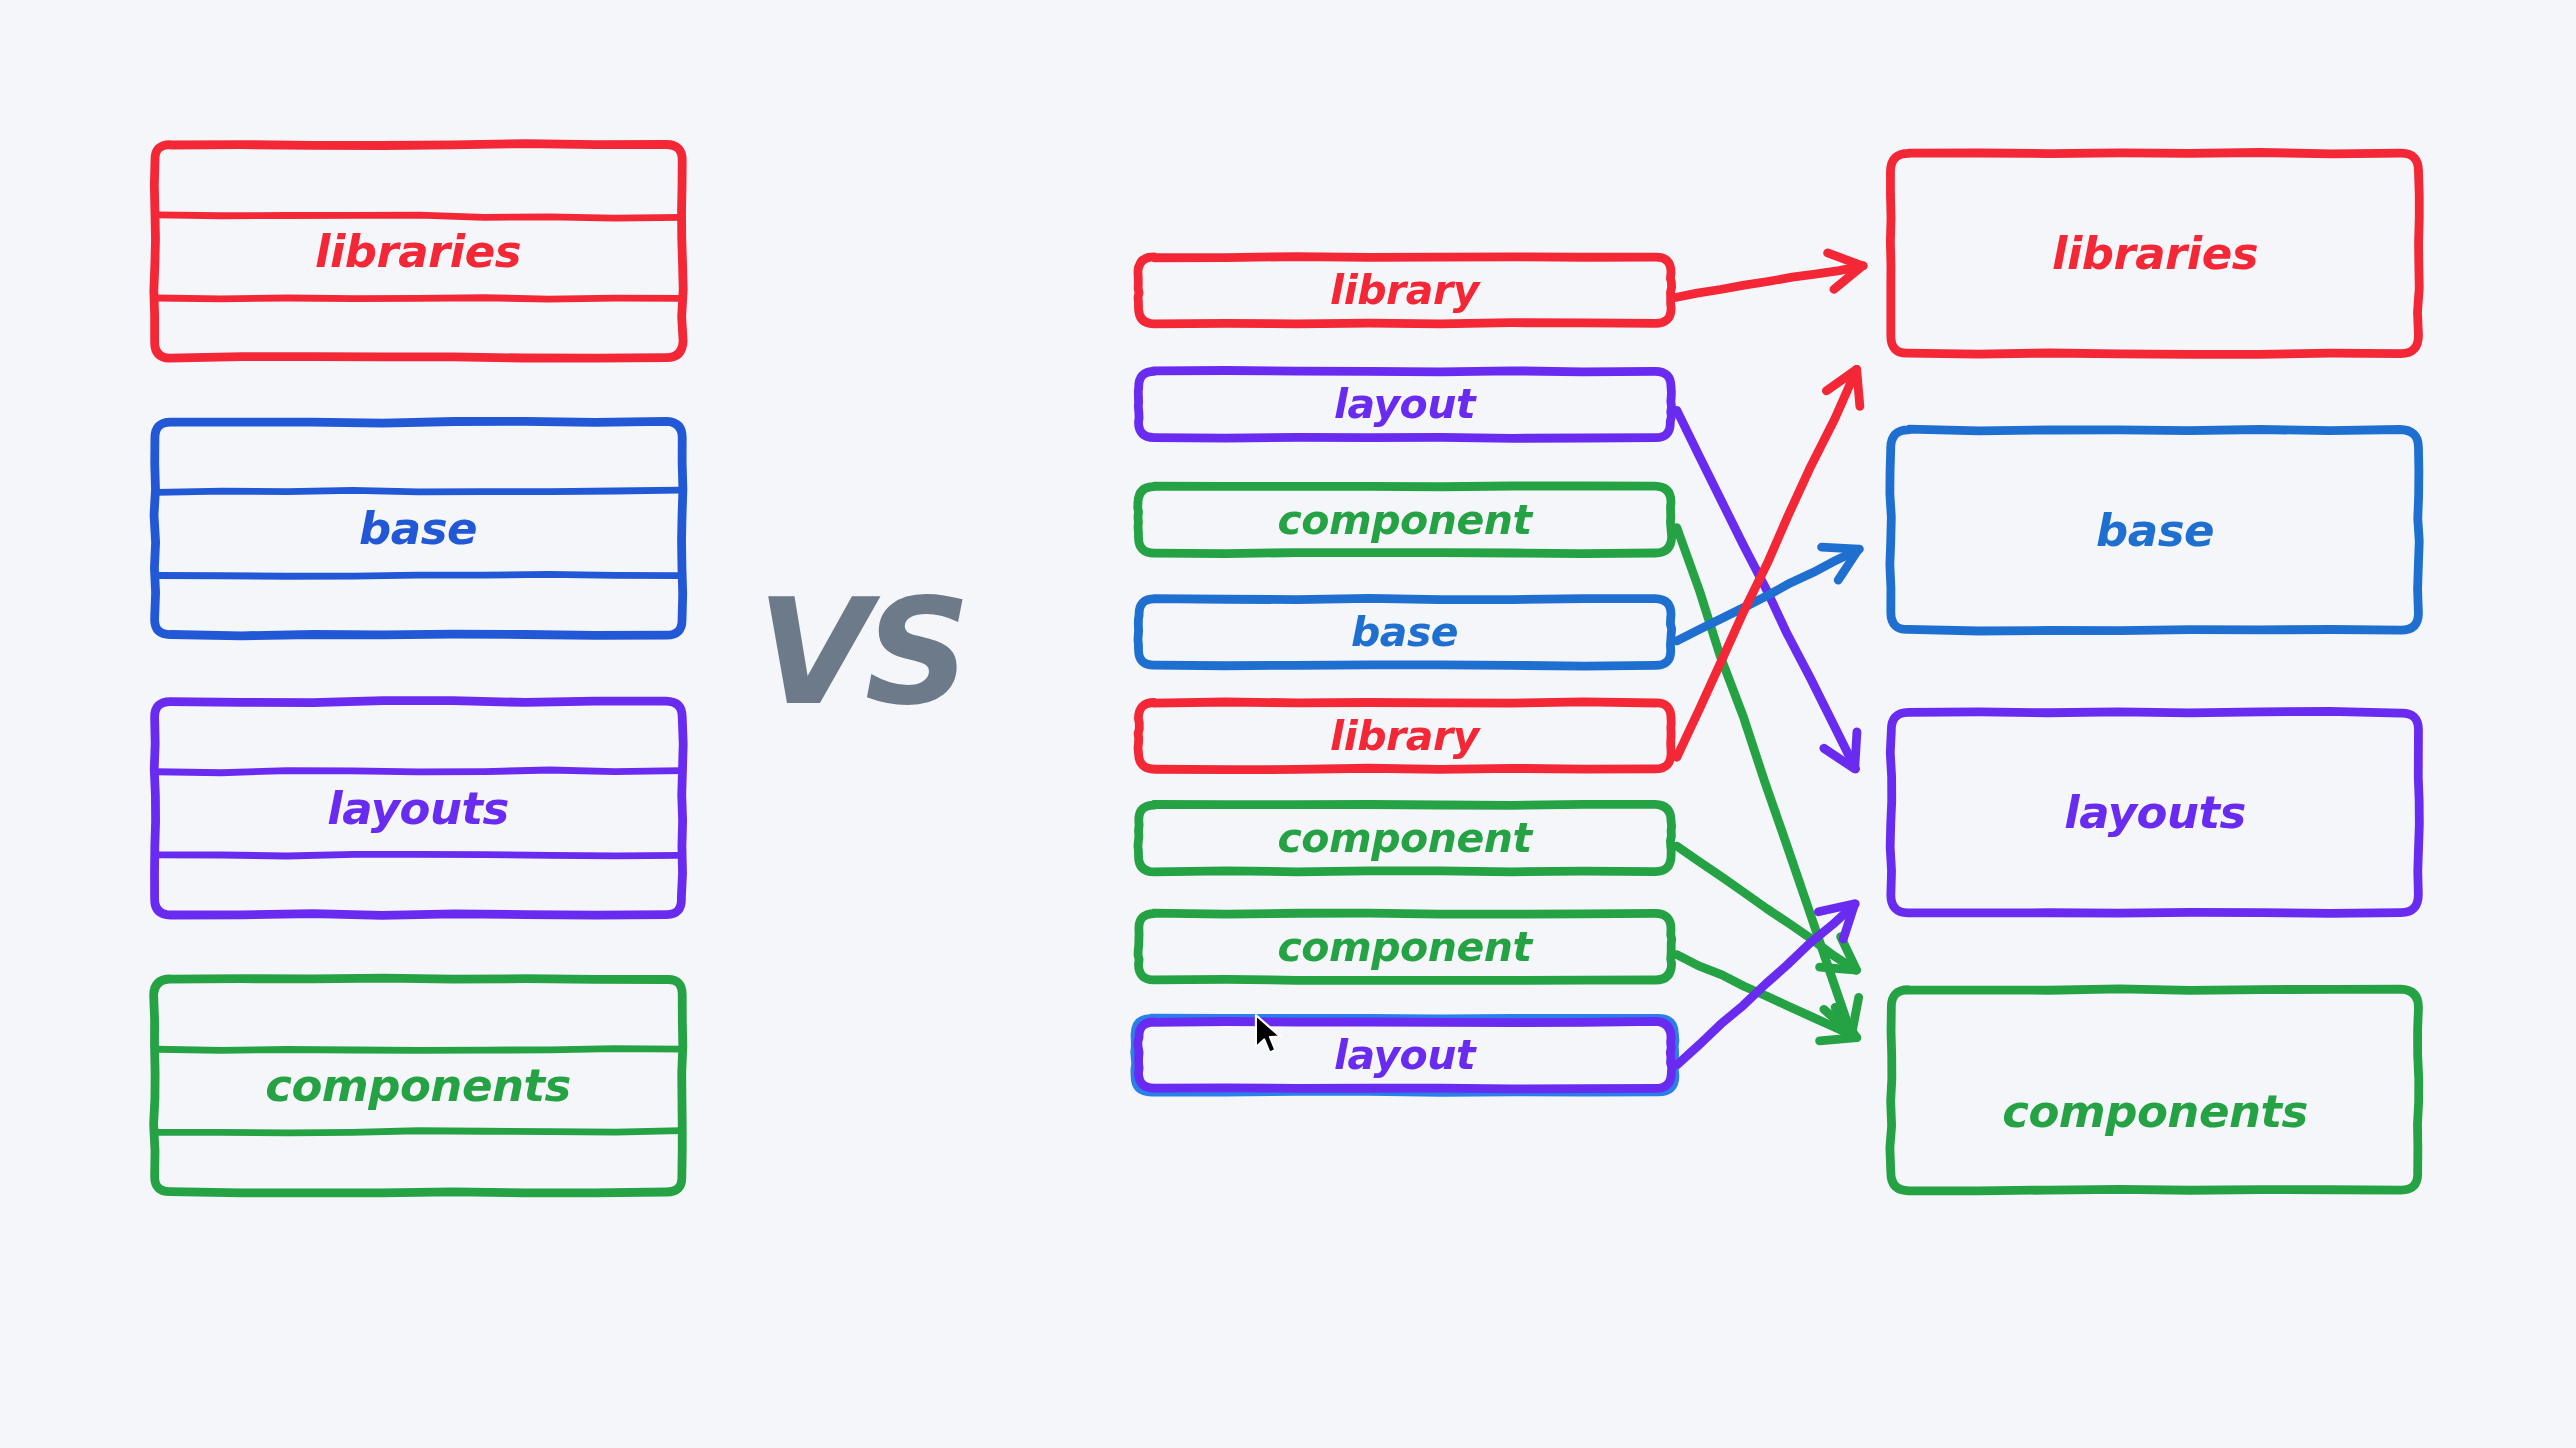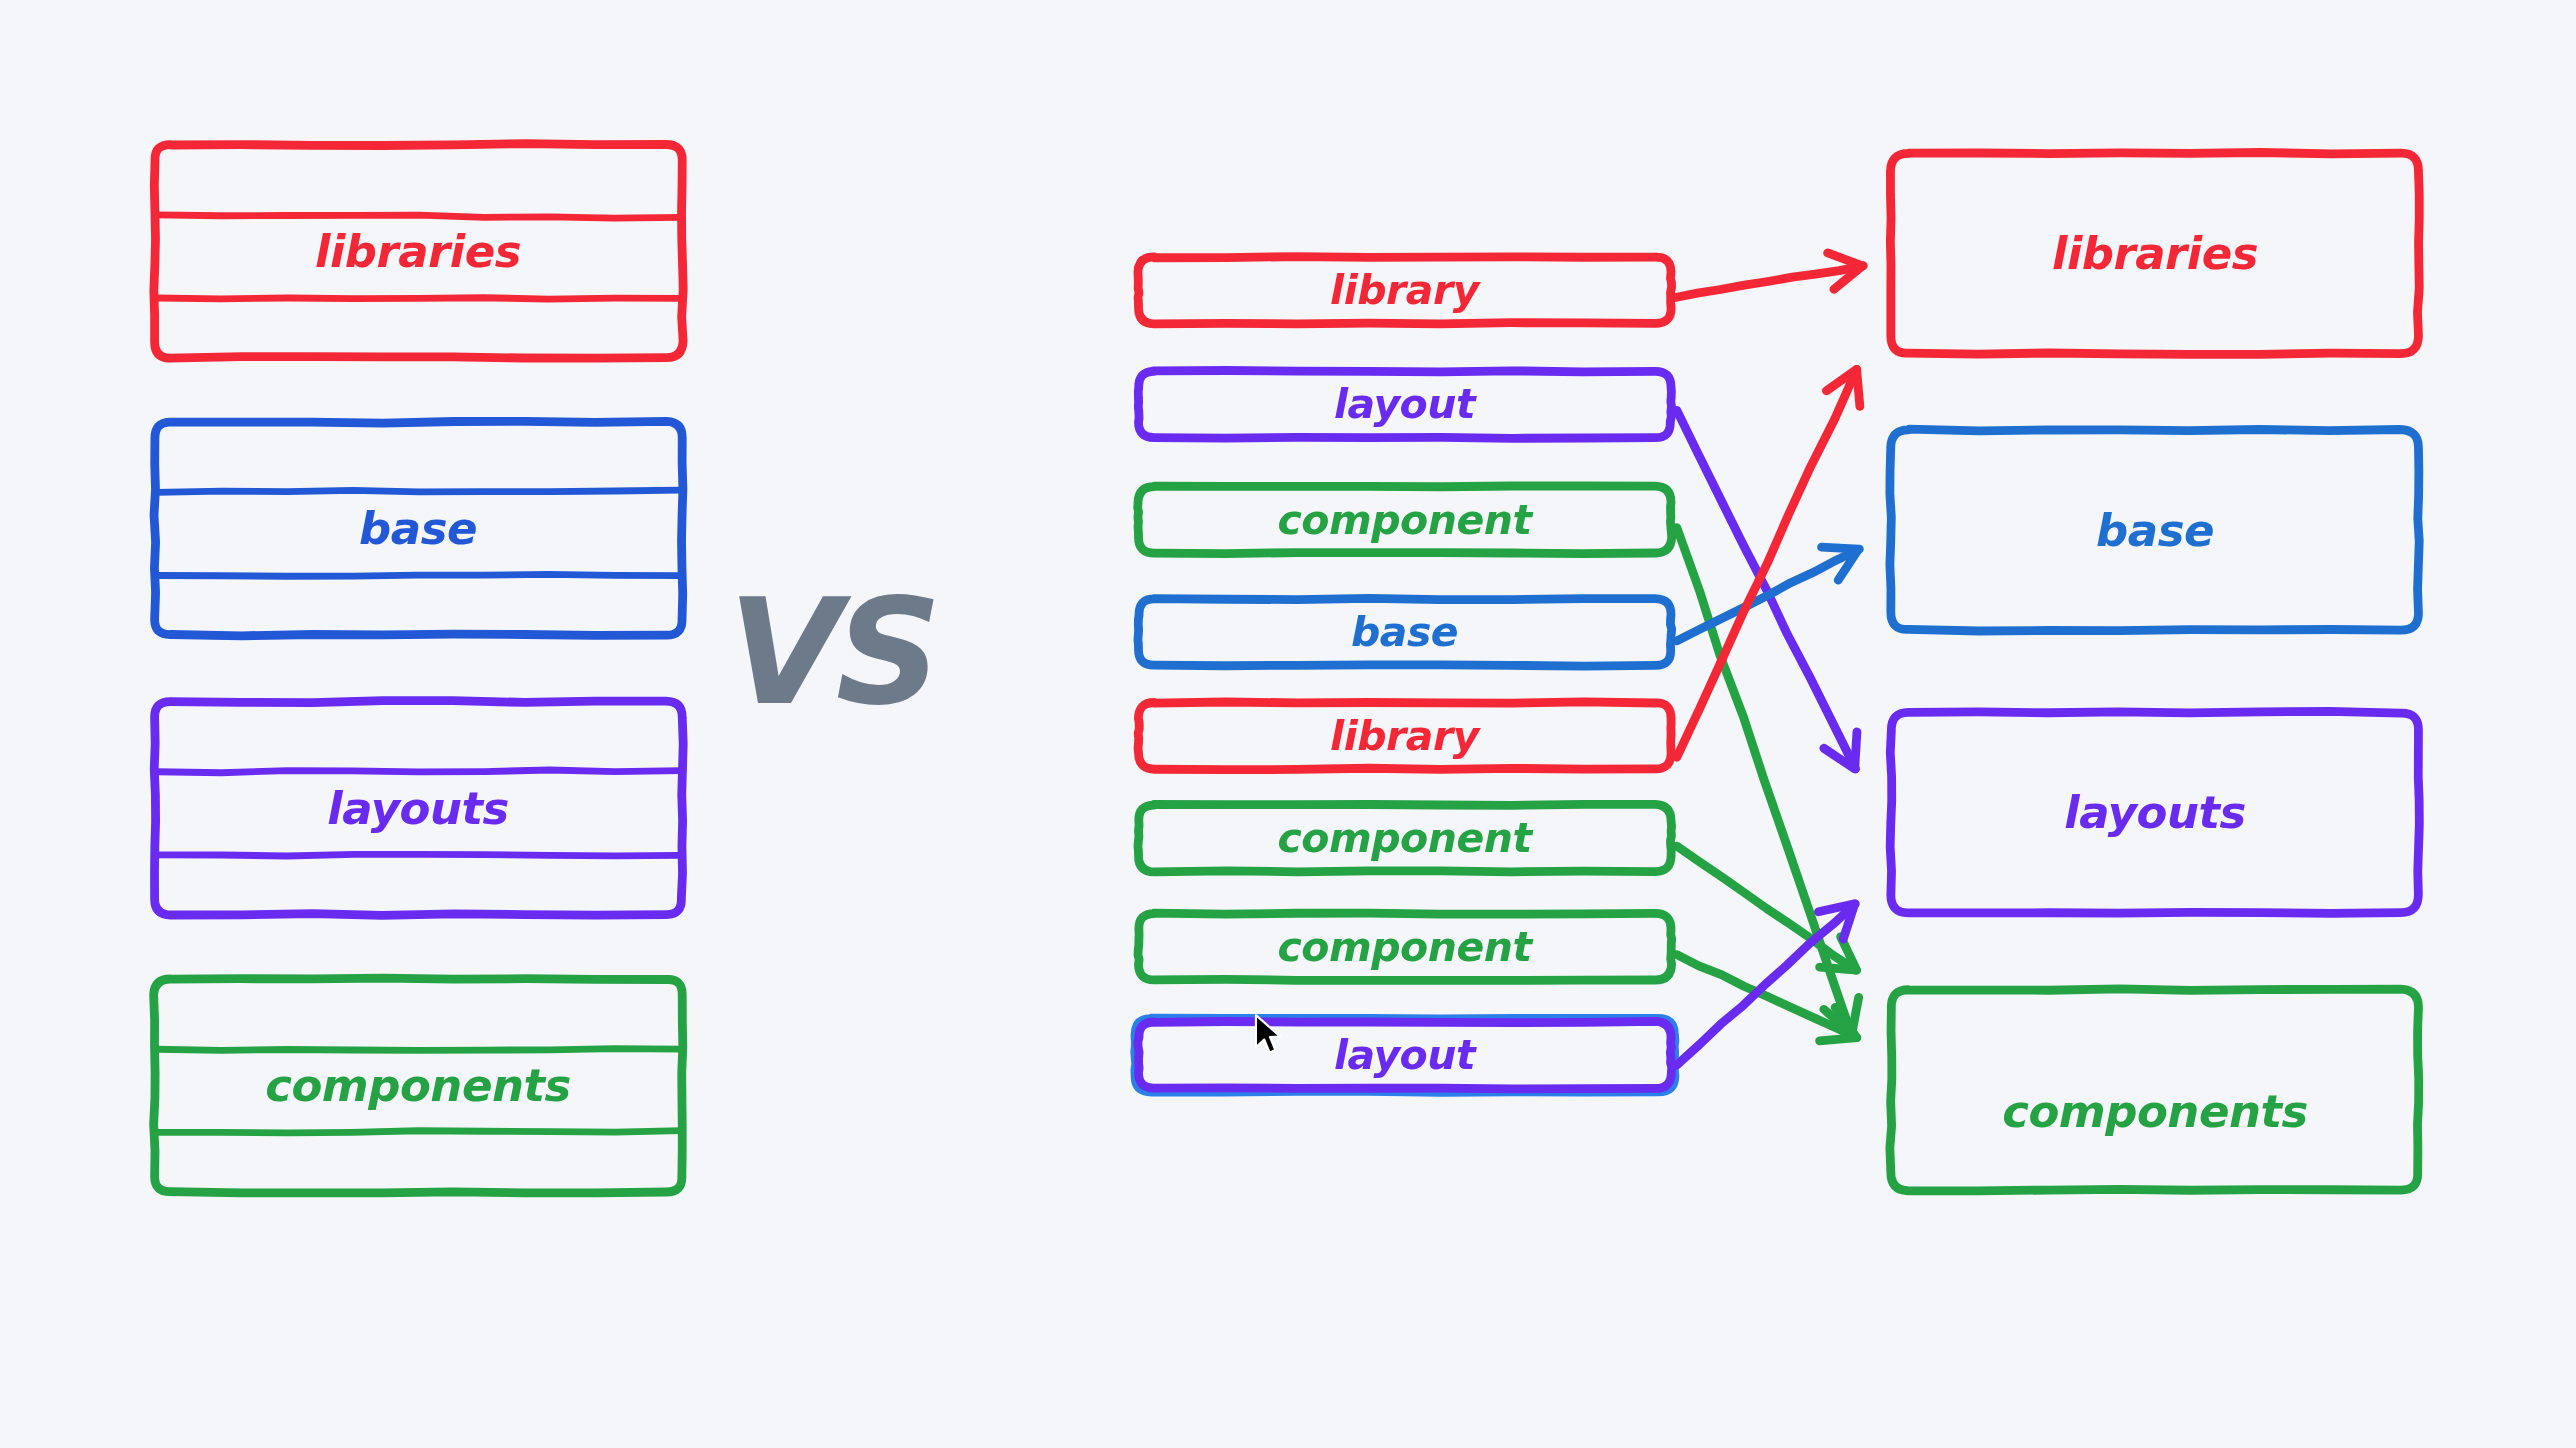--- a/index.html
+++ b/index.html
@@ -43,21 +43,21 @@
     letter-spacing: -5.9px;
     user-select: none;
   }
   #cursor { position: absolute; pointer-events: none; }
 </style>
 </head>
 <body>
 
 <div id="canvas">
 
-  <div id="vs-text" style="left:728px; top:567px;">VS</div>
+  <div id="vs-text" style="left:757px; top:567px;">VS</div>
 
   <svg class="layer" viewBox="0 0 2636 1482" xmlns="http://www.w3.org/2000/svg">
     <defs></defs>
     <g id="svg-left">
         <g>
           <path d="M 175.0,148.4 L 245.6,148.0 L 319.3,148.7 L 392.0,148.9 L 463.4,148.2 L 537.8,146.9 L 609.8,148.1 L 681.7,147.9 Q 698,148 698,164 L 697.8,190.8 L 697.3,216.2 L 697.5,244.2 L 698.3,269.6 L 699.0,296.0 L 697.4,324.2 L 698.9,348.9 Q 698,366 682,366 L 609.5,366.5 L 535.9,366.4 L 463.4,365.3 L 392.2,365.3 L 319.5,364.9 L 247.5,365.1 L 173.2,366.6 Q 158,366 158,350 L 158.0,322.6 L 157.2,297.7 L 158.3,269.2 L 158.9,244.6 L 158.3,216.2 L 157.7,189.9 L 158.4,163.7 Q 158,148 174,148 Z" fill="none" stroke="#f32735" stroke-width="9" stroke-linecap="round" stroke-linejoin="round"></path>
           <path d="M 160.0,219.9 L 225.8,220.8 L 293.1,220.6 L 362.1,220.4 L 429.2,220.1 L 495.0,222.4 L 562.5,222.0 L 628.1,223.3 L 696.9,222.5" fill="none" stroke="#f32735" stroke-width="7" stroke-linecap="round" stroke-linejoin="round"></path>
           <path d="M 160.0,305.0 L 225.8,305.9 L 294.6,305.0 L 362.1,305.6 L 427.1,305.4 L 494.4,304.7 L 561.1,306.1 L 629.2,305.2 L 697.2,305.3" fill="none" stroke="#f32735" stroke-width="7" stroke-linecap="round" stroke-linejoin="round"></path>
         </g>
         <g>

